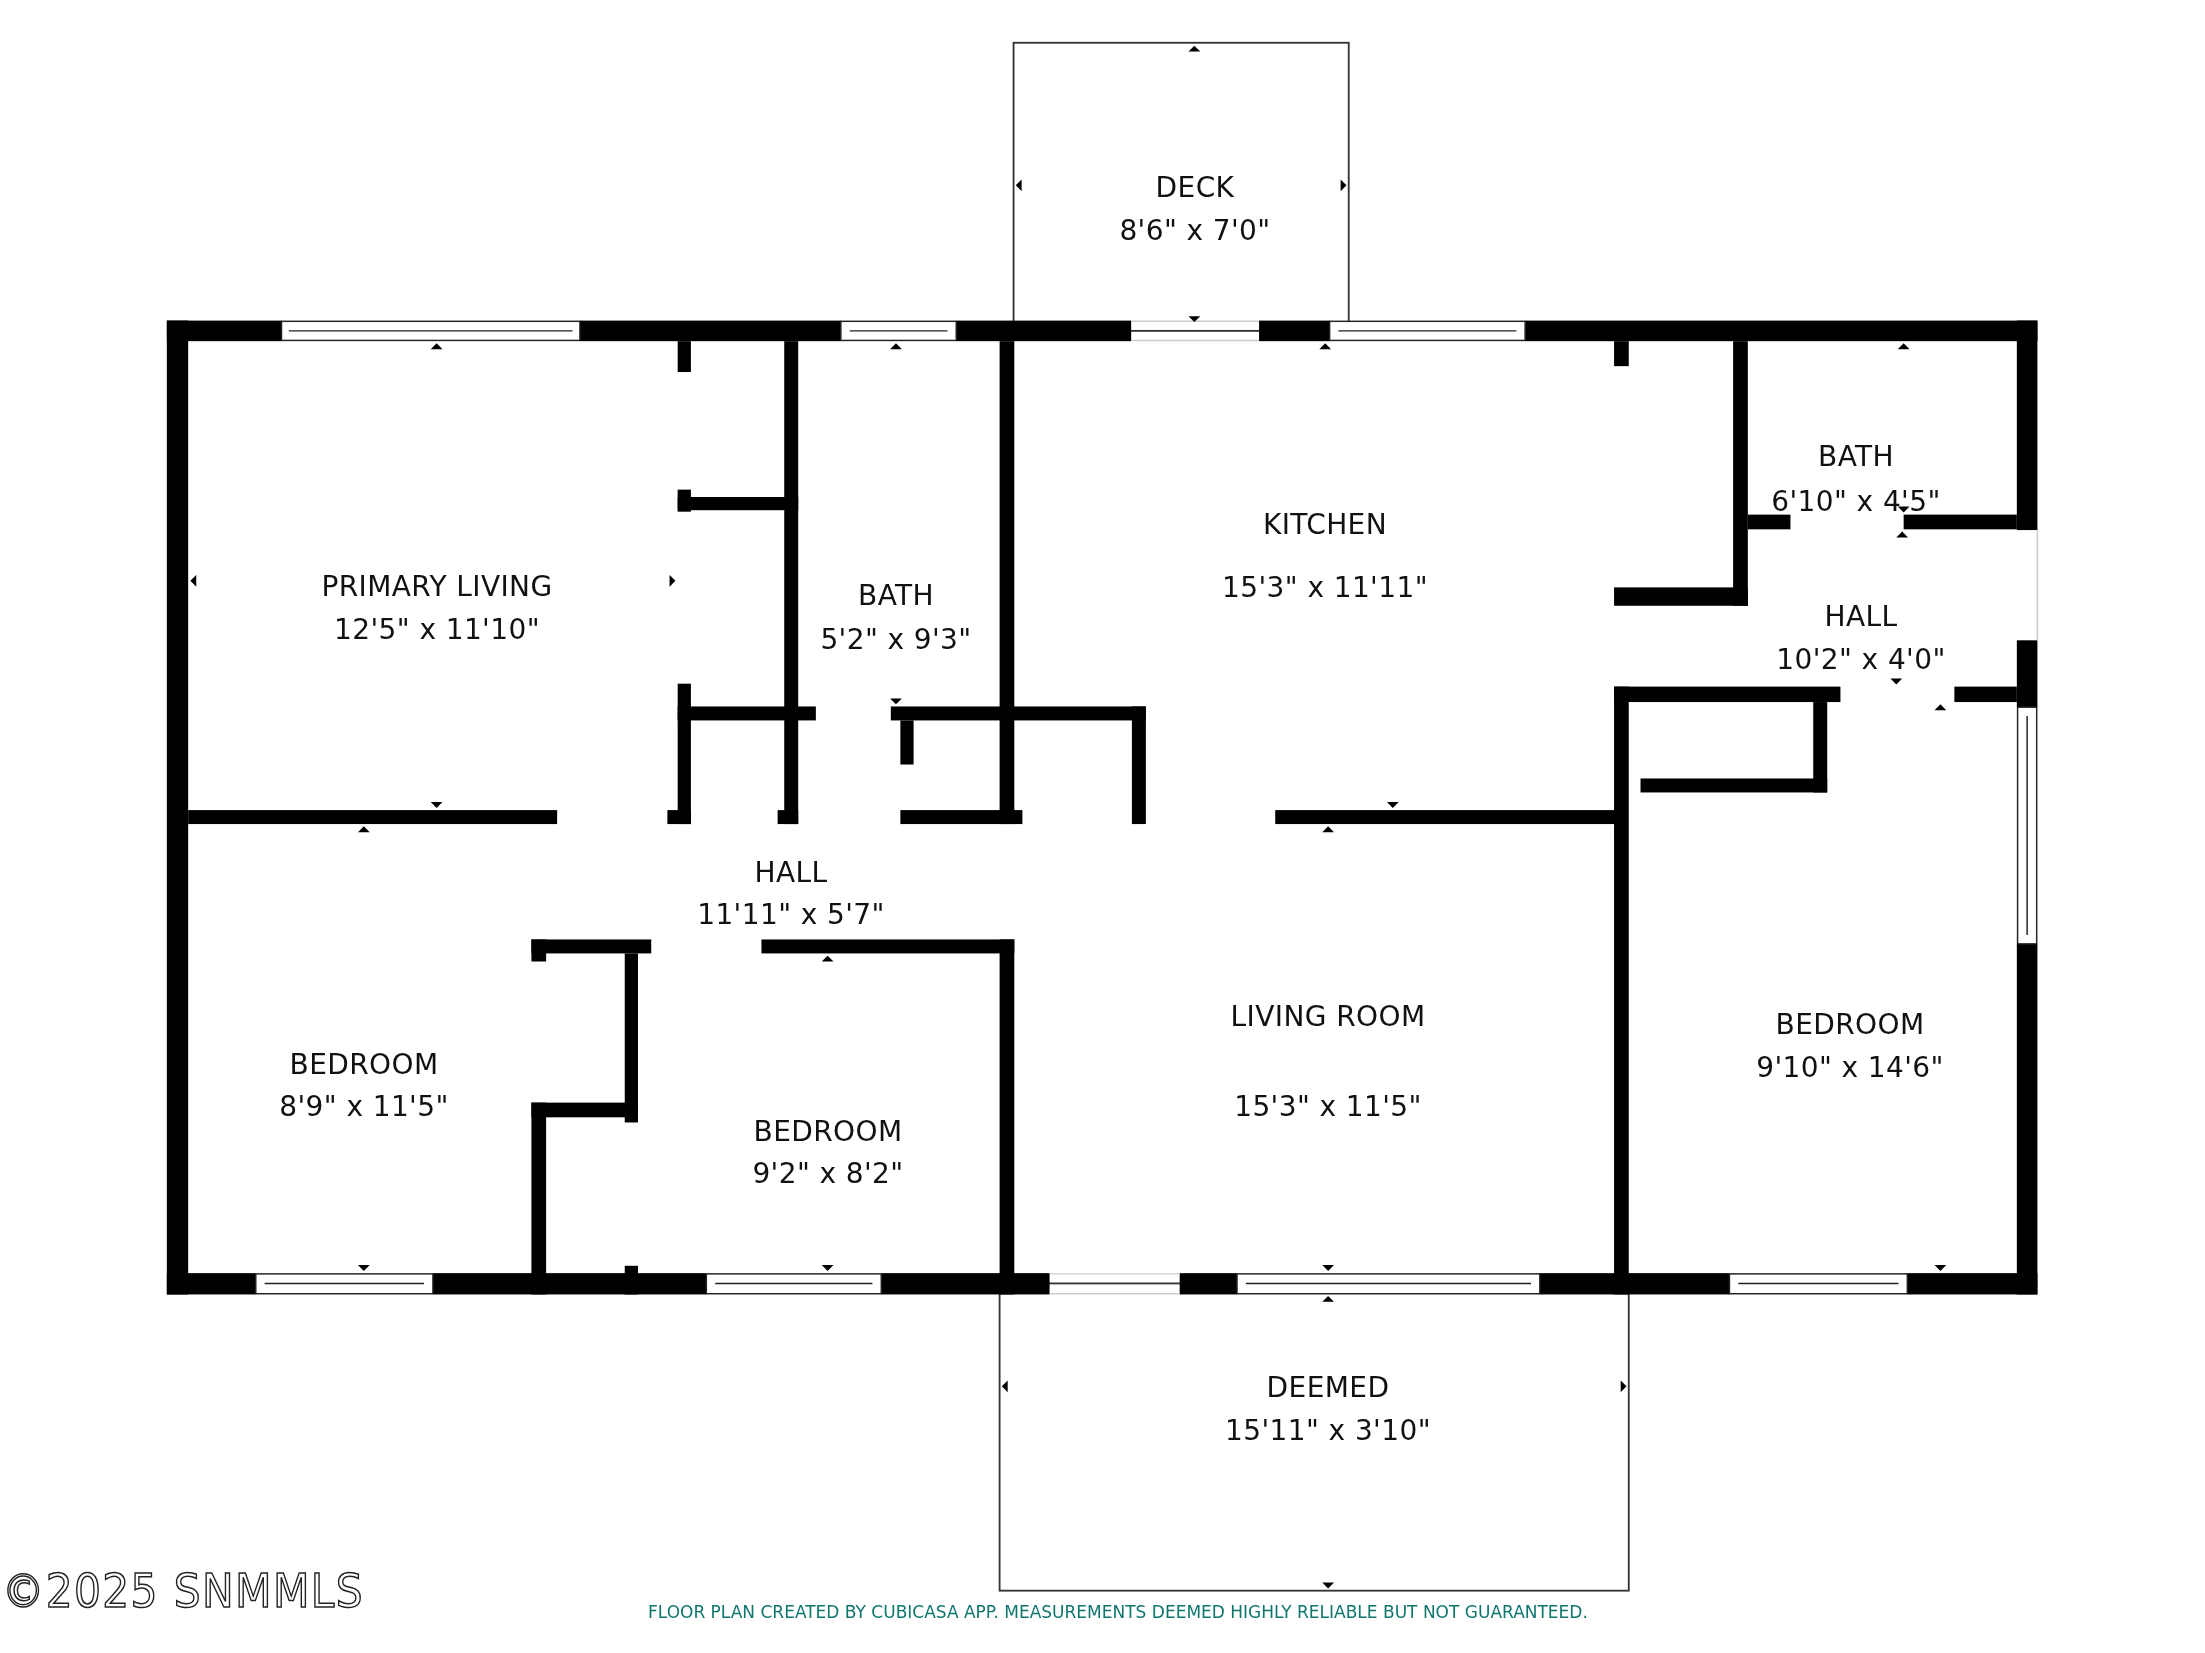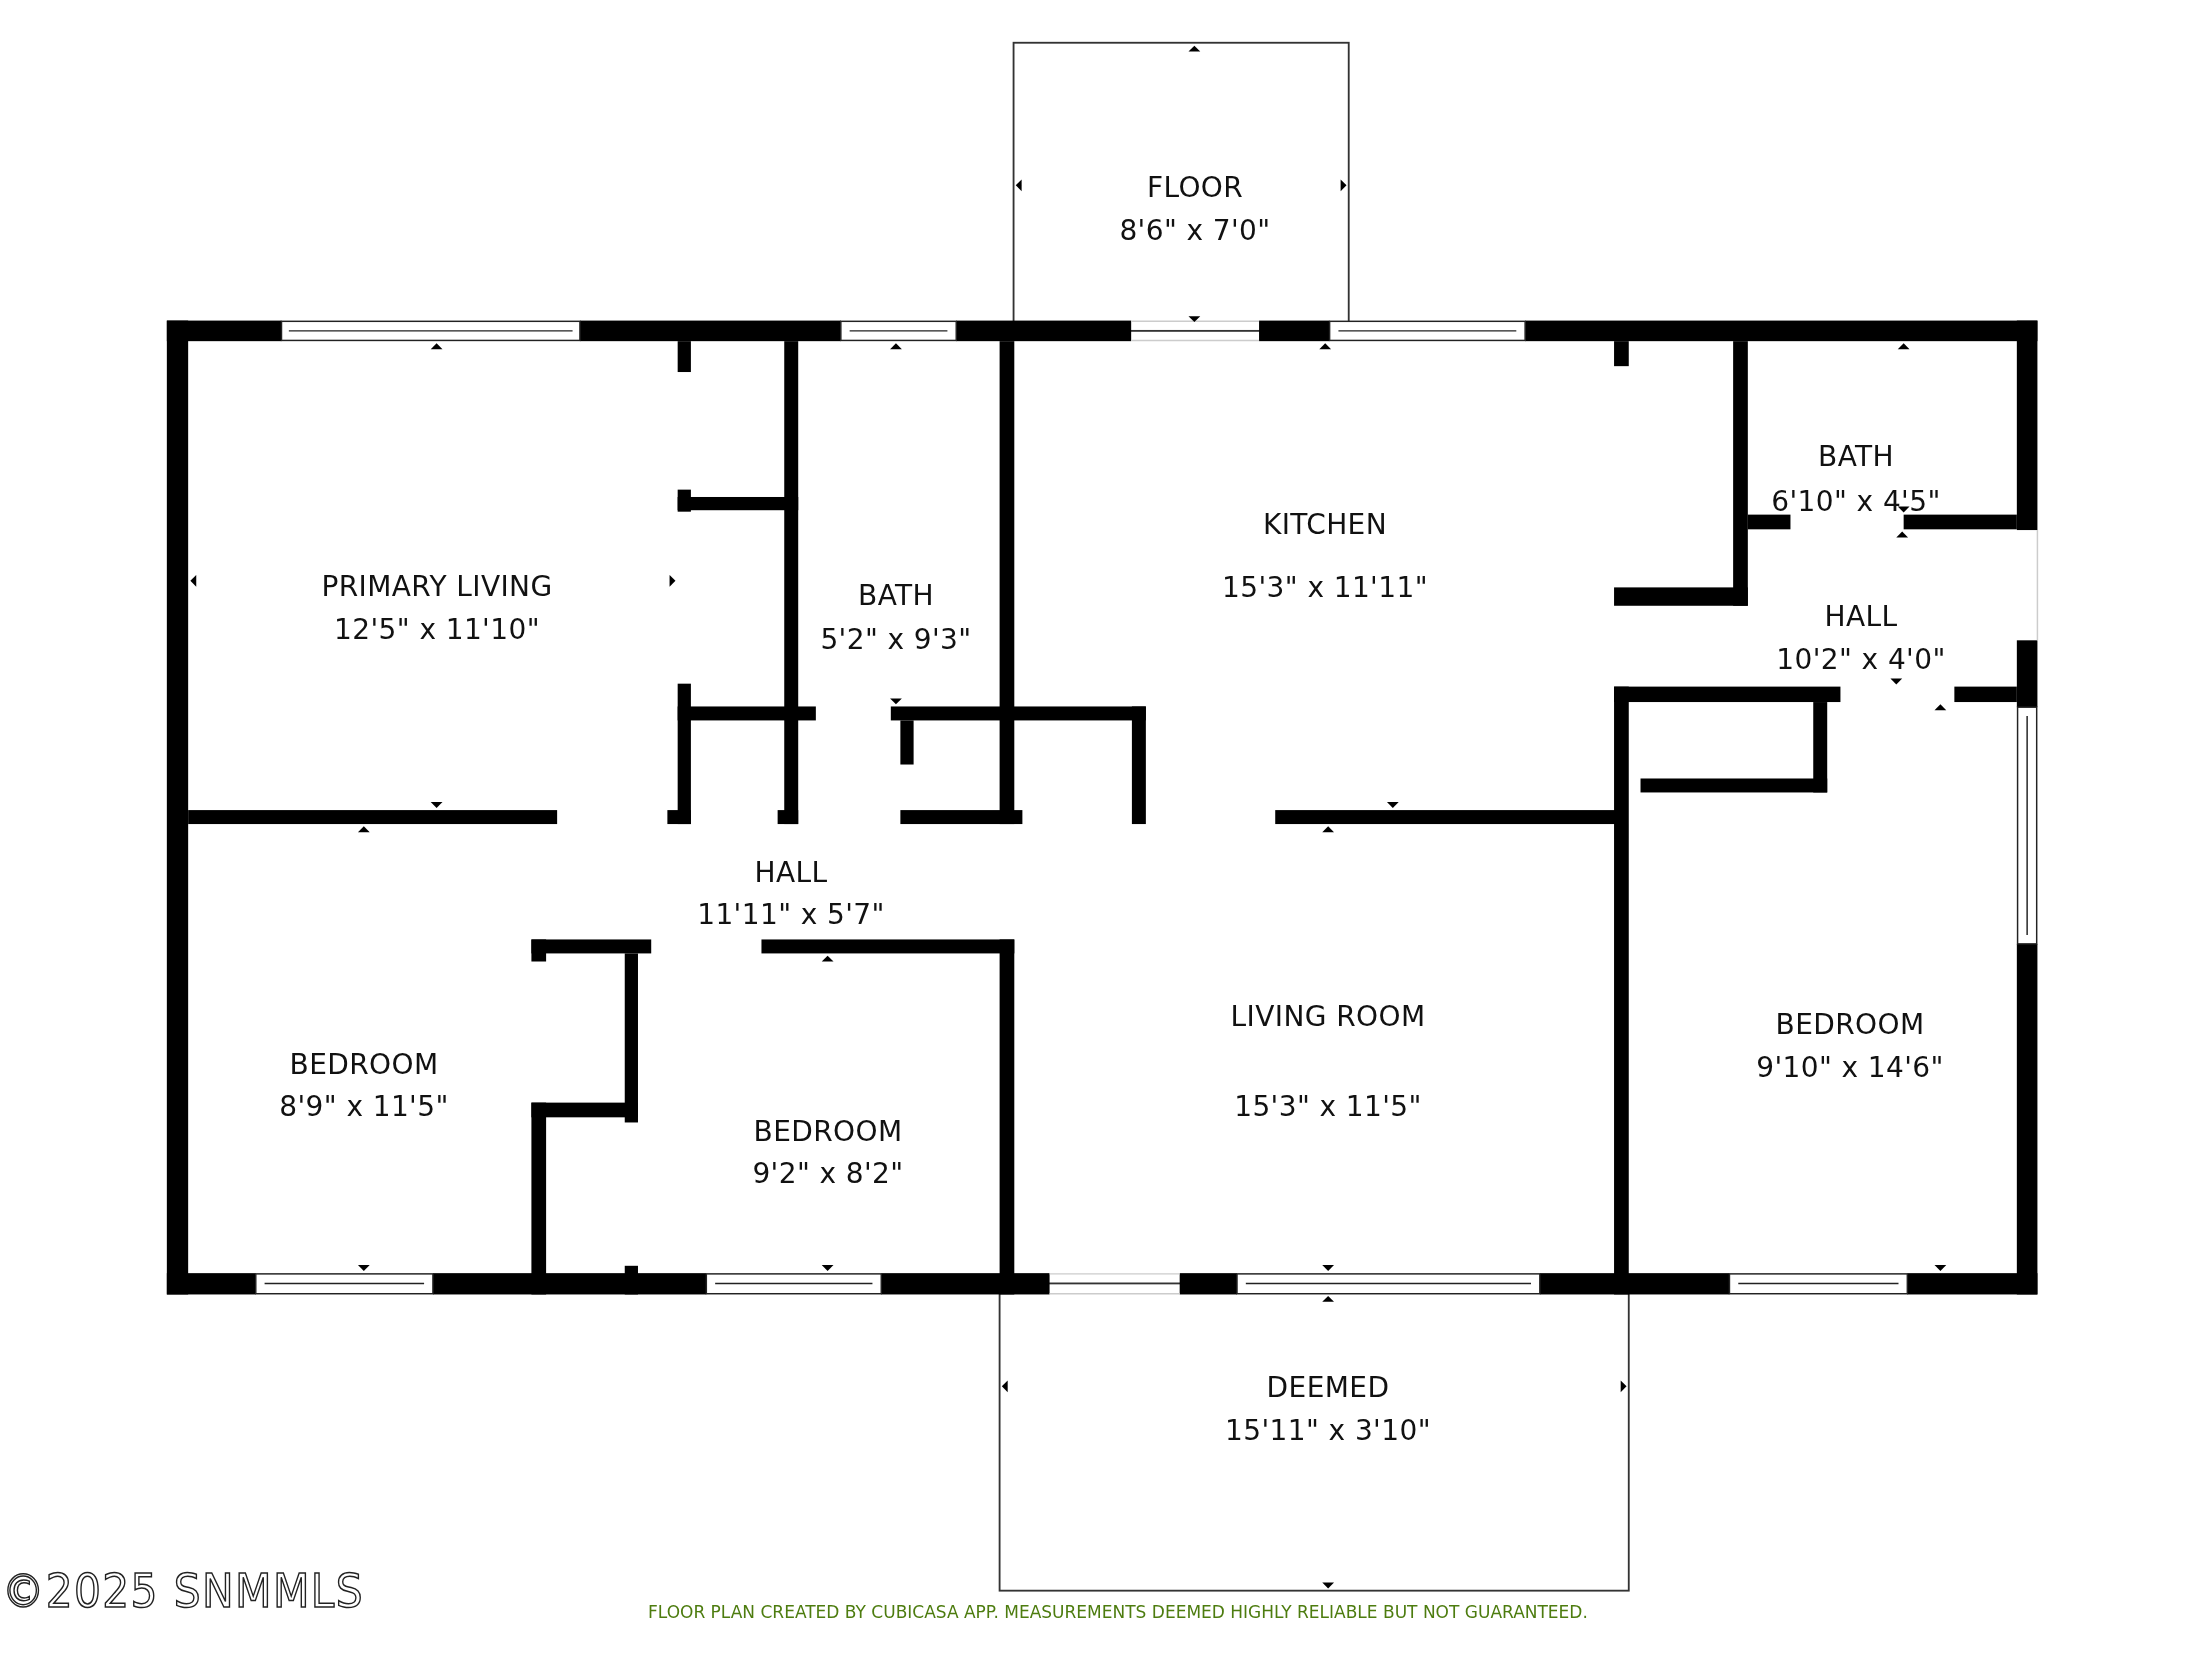--- a/index.html
+++ b/index.html
@@ -1,20 +1,20 @@
 <!DOCTYPE html>
 <html style="font-size:11.8px"><head>
 <meta charset="utf-8">
 <style>
   html, body { margin:0; padding:0; background:#ffffff; }
   body { width:2205px; height:1654px; position:relative; overflow:hidden; font-family:"DejaVu Sans","Liberation Sans",sans-serif; }
   #plan { position:absolute; left:0; top:0; width:2205px; height:1654px; }
   .label { position:absolute; transform:translate(-50%,-50%); white-space:nowrap; color:#111; font-size:28px; letter-spacing:0.4px; font-family:"DejaVu Sans","Liberation Sans",sans-serif; }
   .watermark { position:absolute; left:1.5px; top:1564px; font-size:46px; color:#fff; font-family:"DejaVu Sans","Liberation Sans",sans-serif; -webkit-text-stroke:1.5px #222; letter-spacing:1.5px; transform:scaleX(0.92); transform-origin:left top; }
-  .disclaimer { position:absolute; left:648px; top:1602px; font-size:17px; color:#4d7c0f; white-space:nowrap; font-family:"DejaVu Sans","Liberation Sans",sans-serif; }
+  .disclaimer { position:absolute; left:648px; top:1602px; font-size:17px; color:#0f766e; white-space:nowrap; font-family:"DejaVu Sans","Liberation Sans",sans-serif; }
 </style>
 </head>
 <body>
 
 <svg id="plan" width="2205" height="1654" viewBox="0 0 3000 2250" xmlns="http://www.w3.org/2000/svg">
 
   <rect x="1379" y="58" width="456" height="392" fill="none" stroke="#333" stroke-width="2.5"></rect>
   <rect x="1360" y="1746" width="856" height="418" fill="none" stroke="#333" stroke-width="2.5"></rect>
 
   <g fill="#000">
@@ -132,21 +132,21 @@
       <polygon points="1807,1729 1799,1721 1815,1721"></polygon>
     <polygon points="2640,958 2632,966 2648,966"></polygon>
       <polygon points="2640,1729 2632,1721 2648,1721"></polygon>
     <polygon points="1807,1763 1799,1771 1815,1771"></polygon>
       <polygon points="1807,2161 1799,2153 1815,2153"></polygon>
     <polygon points="1363,1886 1371,1878 1371,1894"></polygon>
       <polygon points="2213,1886 2205,1878 2205,1894"></polygon>
   </g>
 </svg>
 
-<div class="label" style="left:1195px;top:187px;">FLOOR</div>
+<div class="label" style="left:1195px;top:187px;">DECK</div>
 <div class="label" style="left:1195px;top:230px;">8'6" x 7'0"</div>
 
 <div class="label" style="left:437px;top:586px;">PRIMARY LIVING</div>
 <div class="label" style="left:437px;top:629px;">12'5" x 11'10"</div>
 
 <div class="label" style="left:896px;top:595px;">BATH</div>
 <div class="label" style="left:896px;top:639px;">5'2" x 9'3"</div>
 
 <div class="label" style="left:1325px;top:524px;">KITCHEN</div>
 <div class="label" style="left:1325px;top:587px;">15'3" x 11'11"</div>

